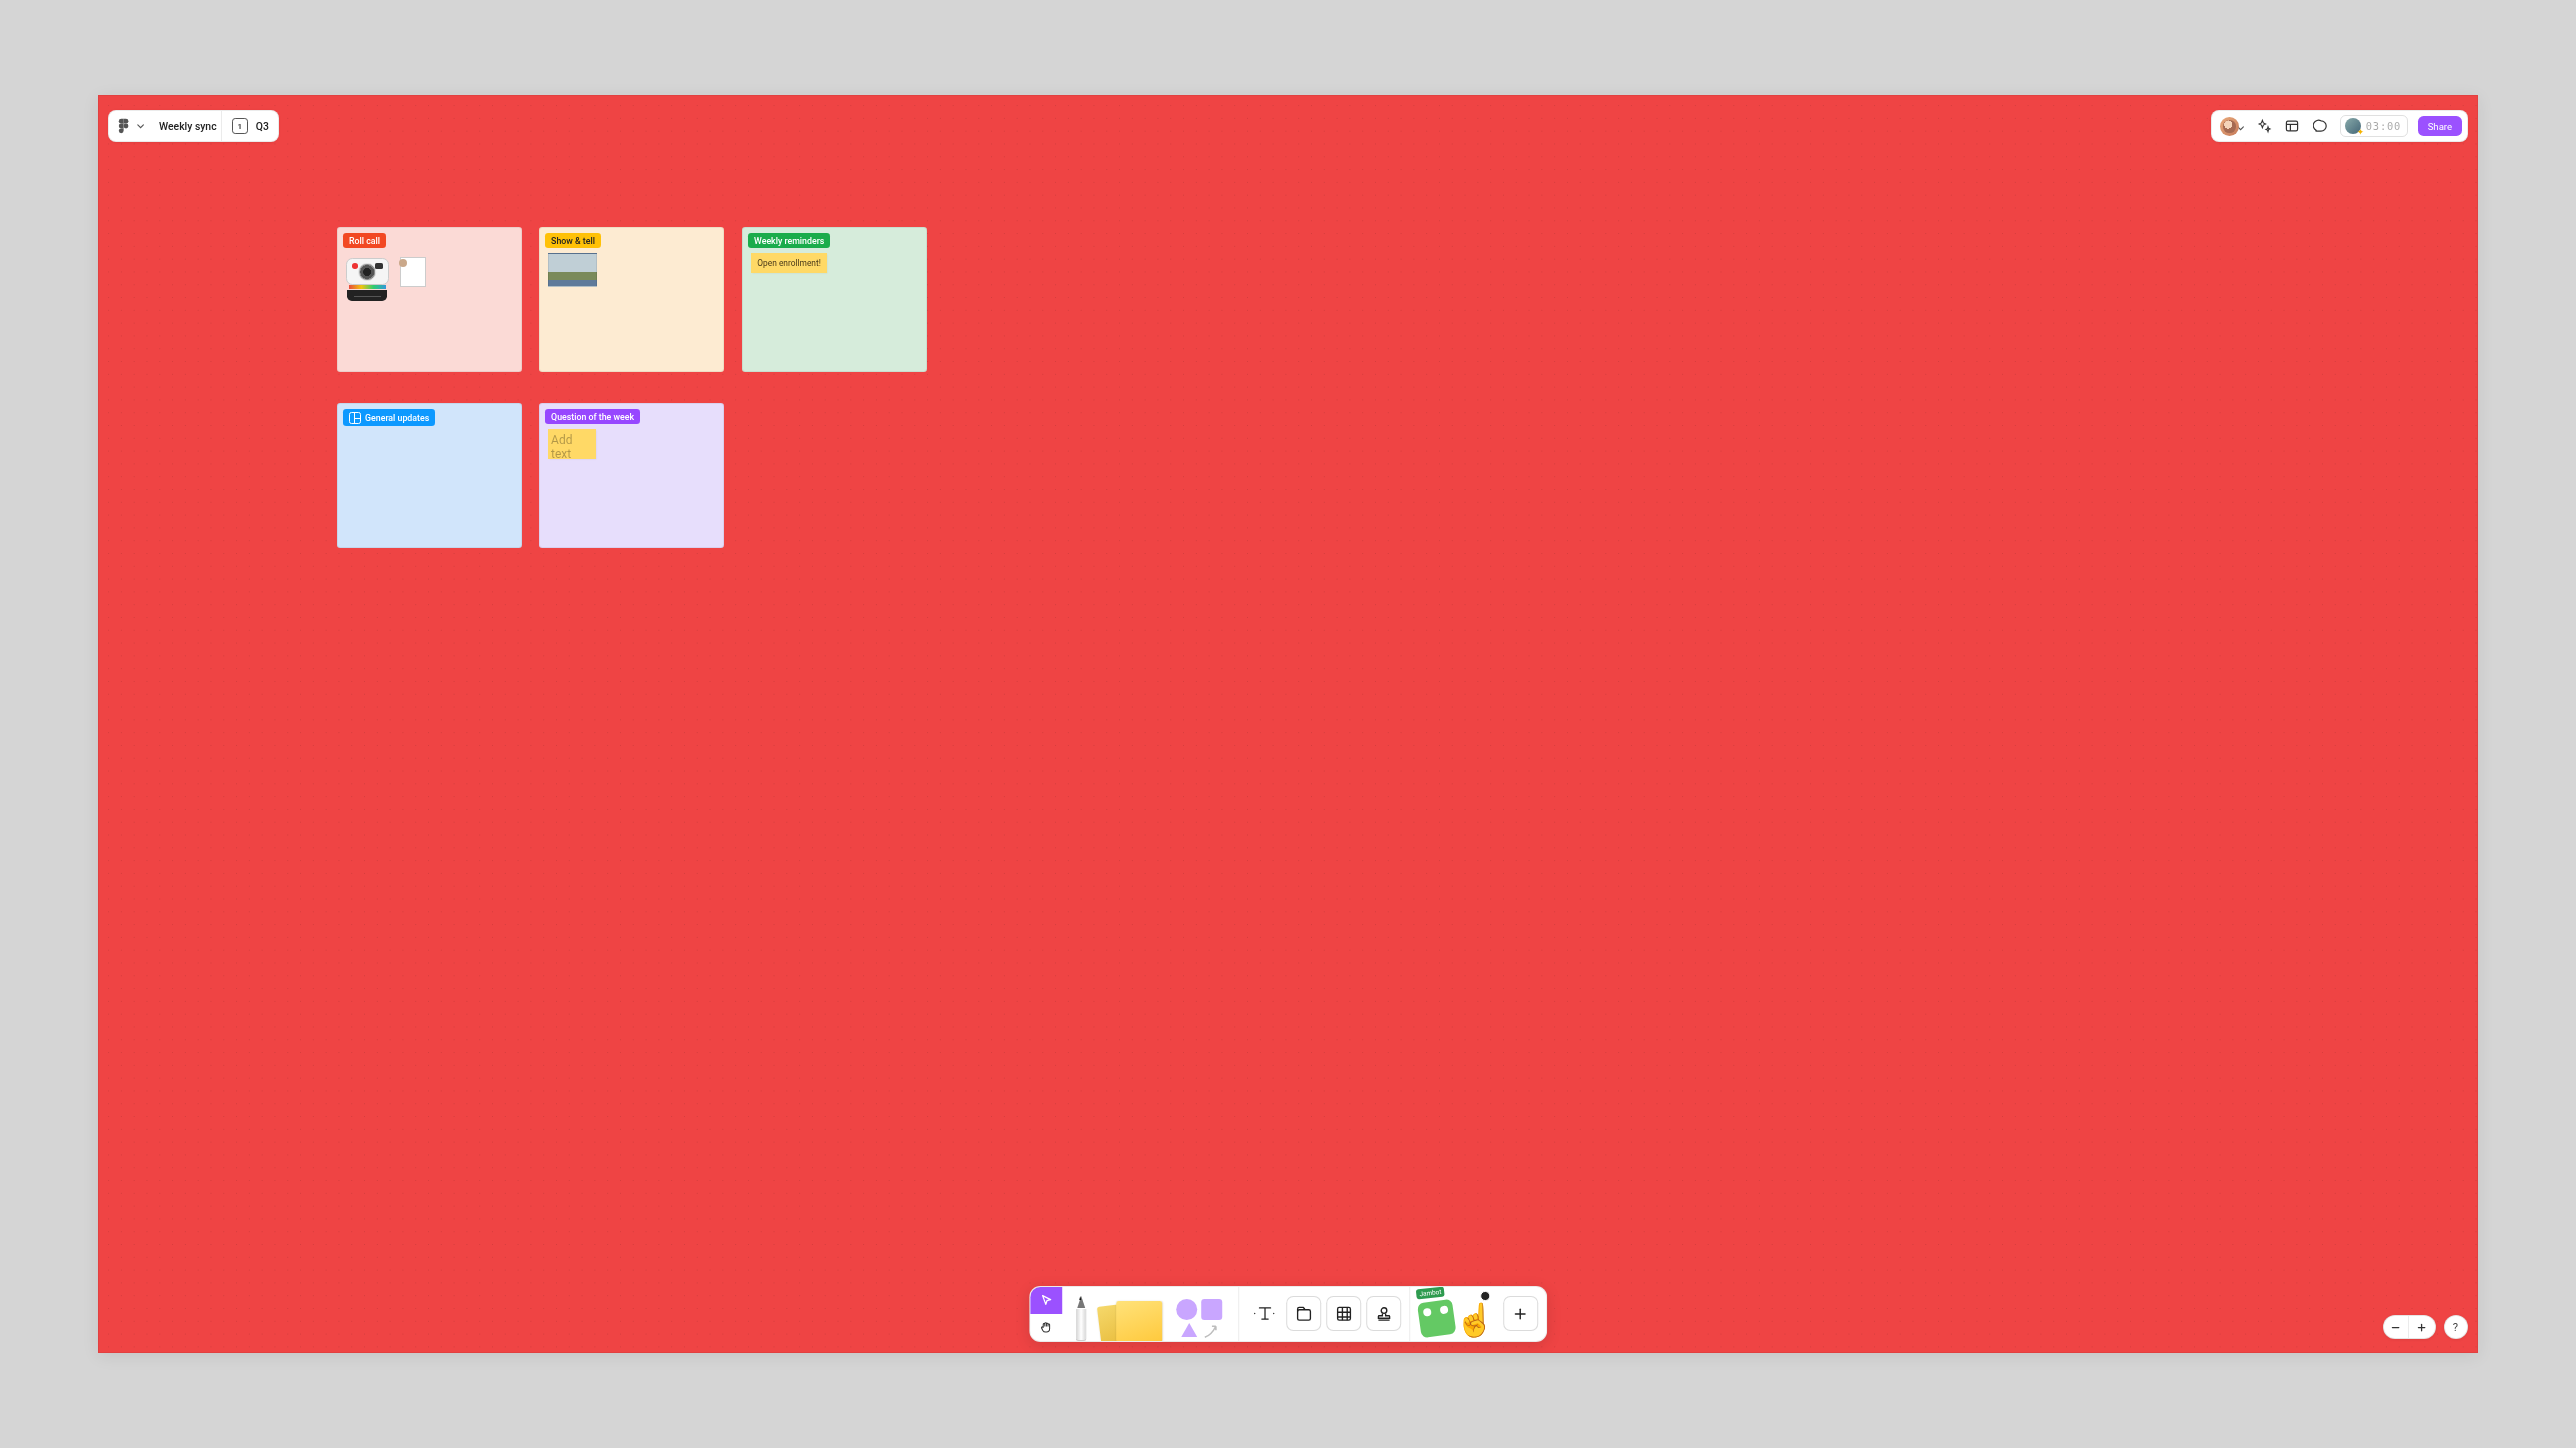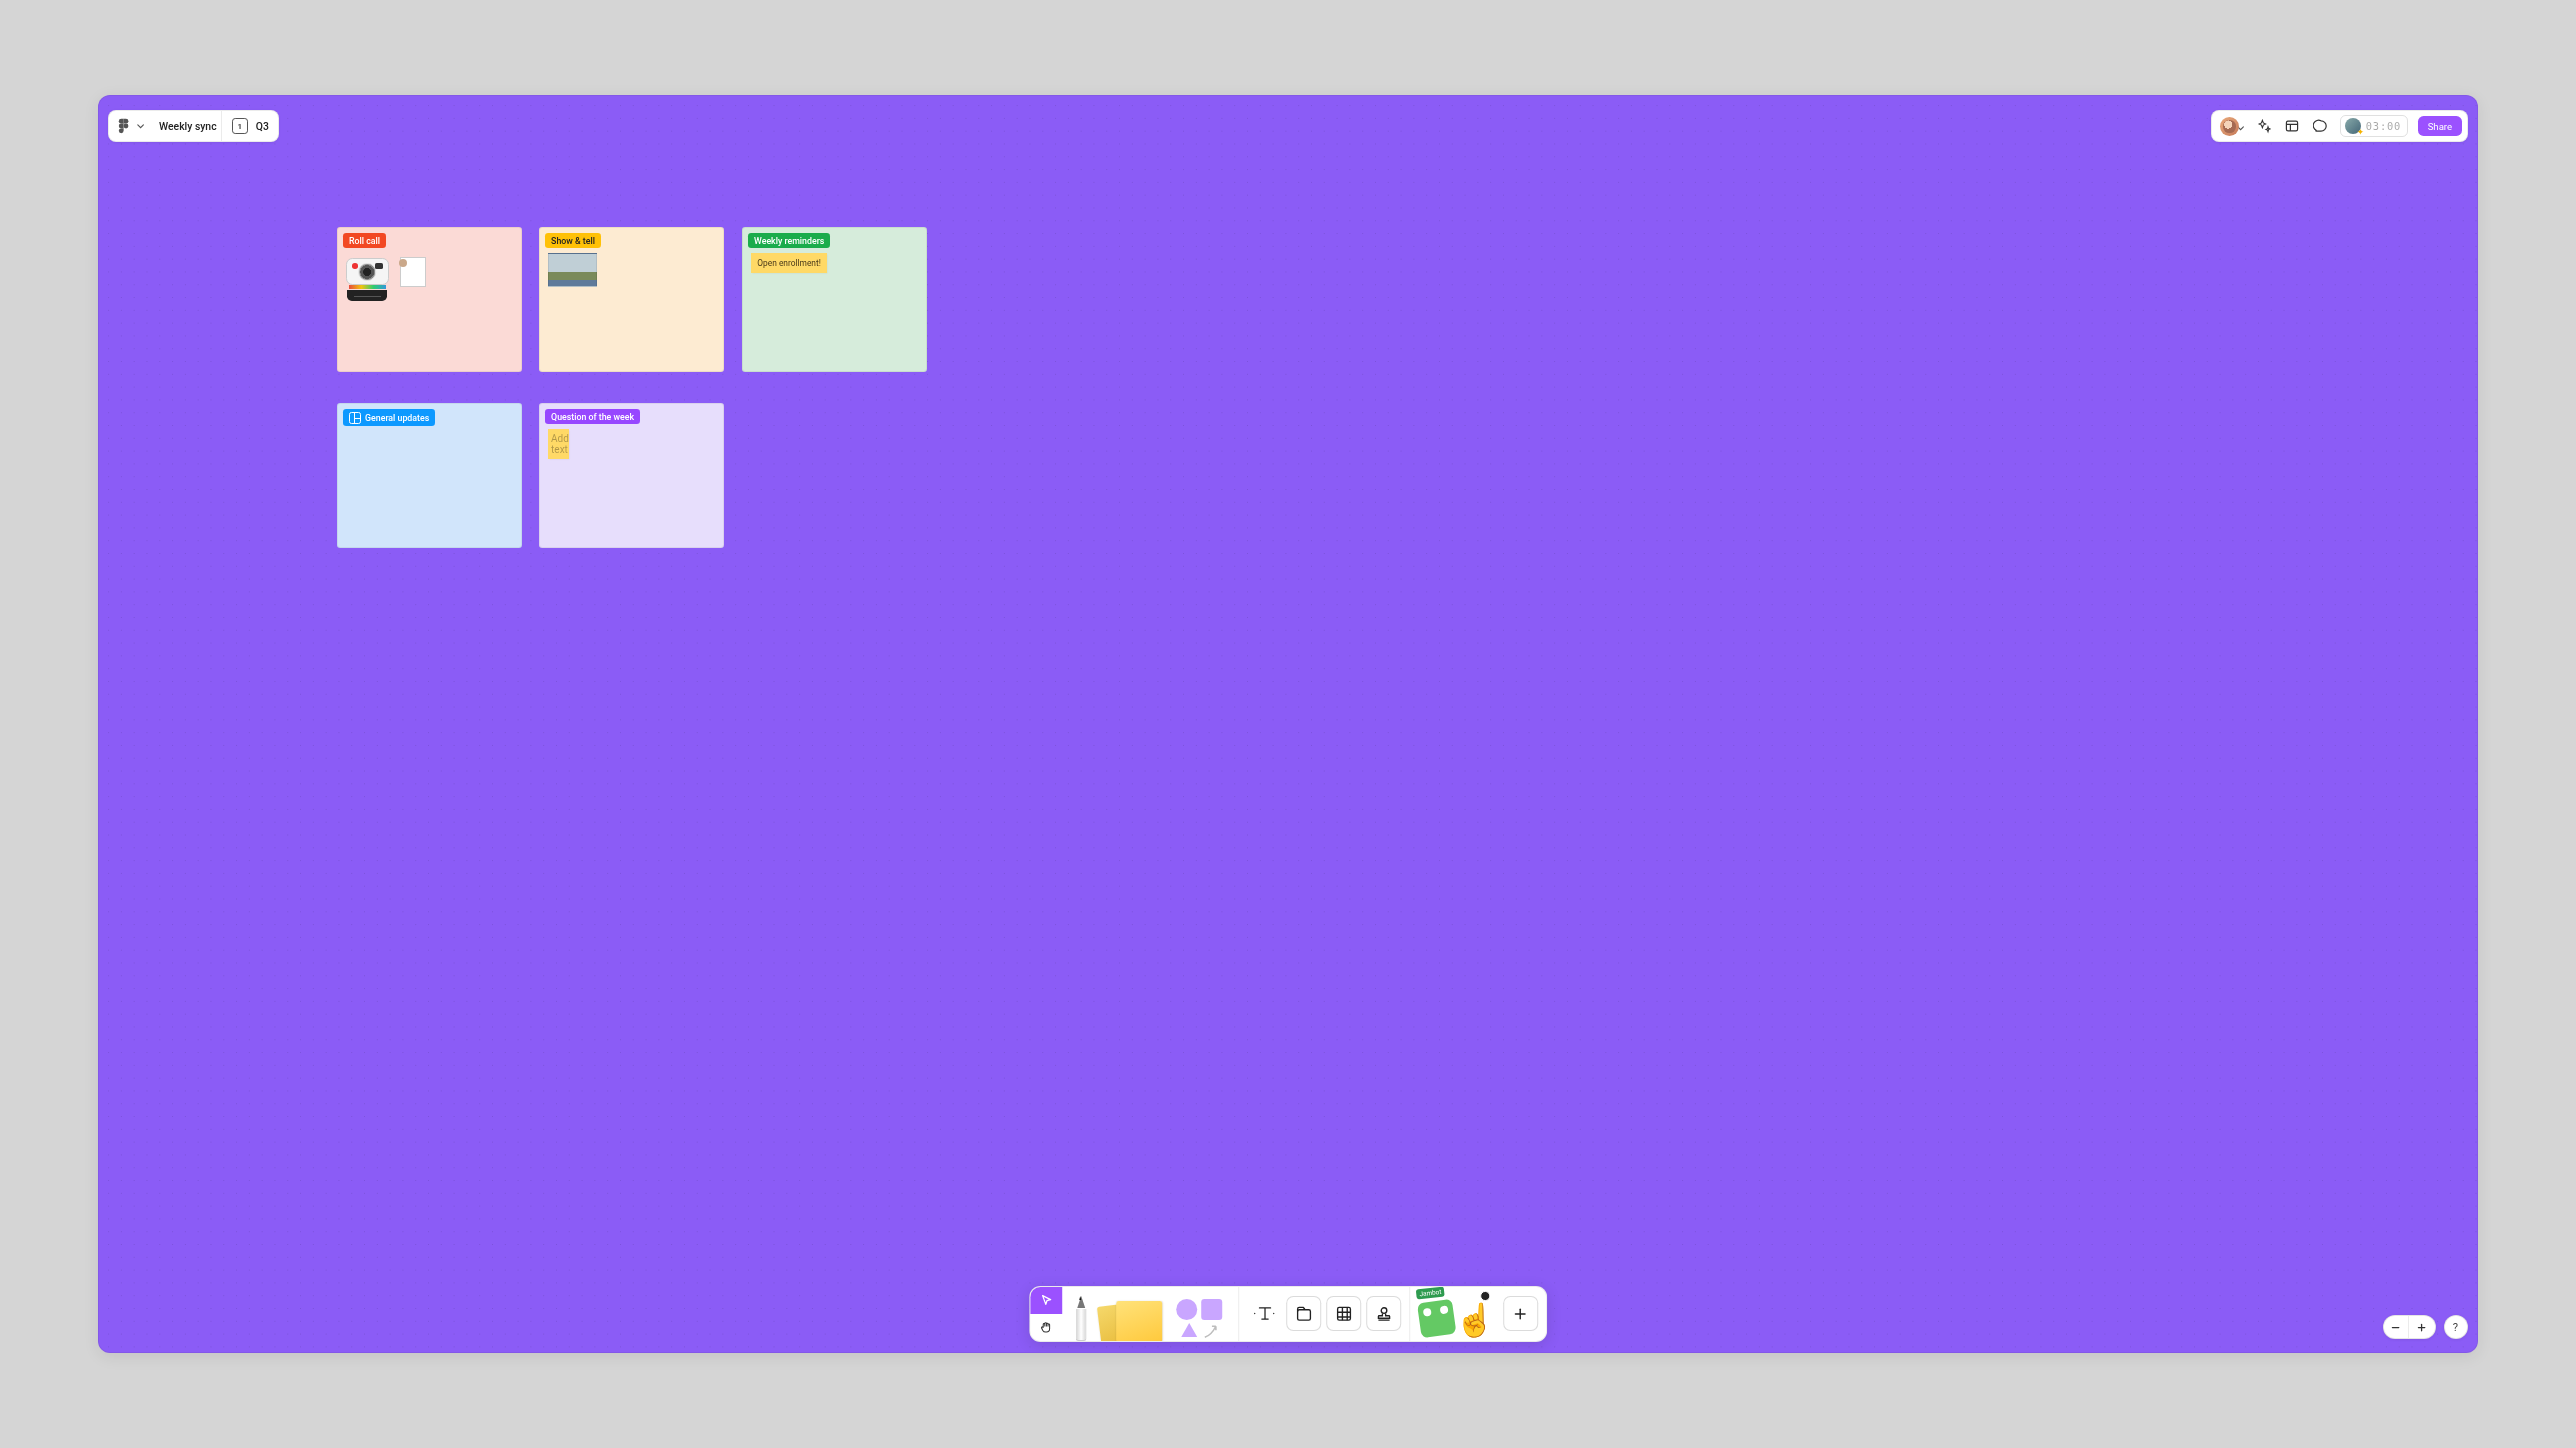--- a/index.html
+++ b/index.html
@@ -2,22 +2,22 @@
 <html style="font-size:12.8px"><head>
 <meta charset="utf-8">
 <style>
   * { box-sizing: border-box; margin: 0; padding: 0; font-family: -apple-system, BlinkMacSystemFont, "Segoe UI", Roboto, Helvetica, Arial, sans-serif; }
   html, body { width: 100%; height: 100%; }
   body { background: #d5d5d5; display: flex; align-items: center; justify-content: center; }
 
   .app-window {
     width: 92.4%;
     height: 86.9%;
-    background: #8b5cf6;
-    border-radius: 12px;
+    background: #ef4444;
+    border-radius: 0;
     position: relative;
     box-shadow: 0 3.2px 16px rgba(0,0,0,.08);
     overflow: hidden;
     border: 0.8px solid rgba(0,0,0,.05);
   }
 
   
   .dot-grid {
     position: absolute; inset: 0;
     background-image: radial-gradient(rgba(0,0,0,.11) 0.8px, transparent 0.8px);
@@ -106,21 +106,21 @@
   .polaroid-cam .base{ position:absolute; bottom:0; left:1.6px; right:1.6px; height:11.2px; background:#222; border-radius:0 0 4.8px 4.8px;}
   .polaroid-cam .slot{ position:absolute; bottom:4px; left:8px; right:8px; height:1.6px; background:#555;}
 
   .person-thumb{ width:25.5px; height:30px; background:#fff; border:0.8px solid #ccc; padding:1.6px; display:inline-block; margin-left:8px; vertical-align:top; position:relative; top:3.2px;}
   .person-thumb .img{ width:100%; height:100%; background:linear-gradient(180deg,#b8bec2 55%,#6b5a4f 55%); position:relative;}
   .person-thumb .img::after{content:""; position:absolute; top:30%; left:50%; transform:translateX(-50%); width:8px; height:8px; border-radius:50%; background:#caa88a;}
 
   .landscape-thumb{ width:49px; height:34px; background:linear-gradient(180deg,#c0cfd6 0% 55%,#7a8a5a 55% 80%,#5f7a9a 80%); border:0.8px solid rgba(0,0,0,.08);}
 
   .sticky-note{ background:#ffd966; padding:4.8px 6.4px; font-family:"Comic Sans MS","Segoe Script",cursive; font-size:8.4px; color:#4a3a1a; display:inline-block; box-shadow:0.8px 0.8px 1.6px rgba(0,0,0,.07);}
-  .sticky-note.small{ width:21px; height:30px; font-size:10px; color:rgba(0,0,0,.3); padding:3.2px; font-family:inherit;}
+  .sticky-note.small{ width:48px; height:30px; font-size:12px; color:rgba(0,0,0,.3); padding:3.2px; font-family:inherit;}
 
   .proj-icon{ width:12px; height:12px; border:1.2px solid #fff; border-radius:2.4px; position:relative; flex:0 0 auto;}
   .proj-icon::before{content:""; position:absolute; top:0; bottom:0; left:4px; width:1.2px; background:#fff;}
   .proj-icon::after{content:""; position:absolute; left:4px; right:0; top:4.8px; height:1.2px; background:#fff;}
 
   
   .bottom-toolbar{
     position:absolute; bottom:10.4px; left:50%; transform:translateX(-50%);
     height:56px; display:flex; align-items:stretch;
     background:#fff; border:0.8px solid rgba(0,0,0,.08); border-radius:11.2px;

